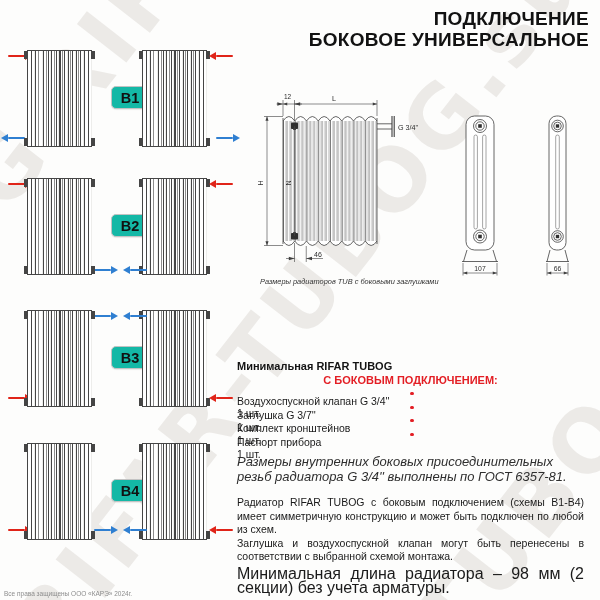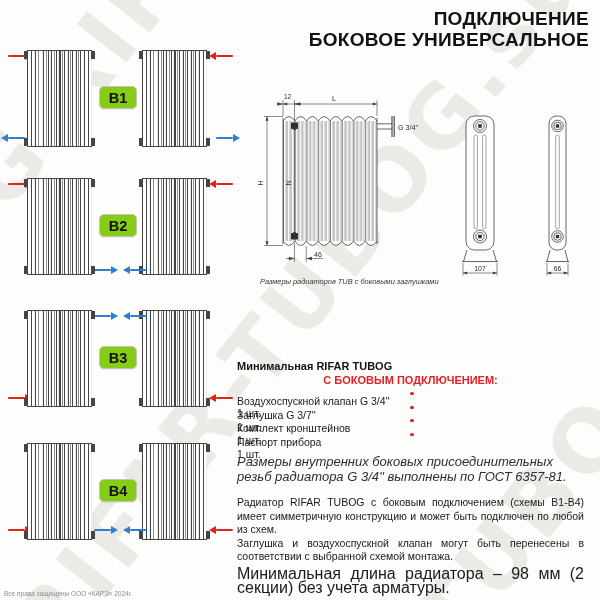--- a/index.html
+++ b/index.html
@@ -22,21 +22,21 @@
   .row-b1{top:50px}.row-b2{top:178px}.row-b3{top:310px}.row-b4{top:443px}
   .radiator{position:absolute;top:0;width:65px;height:95px;
     border-top:1.6px solid #454545;border-bottom:1.6px solid #454545;
     background:repeating-linear-gradient(90deg,
       #454545 0 1px,#ffffff 1px 2.7px,#8d8d8d 2.7px 3.4px,#ffffff 3.4px 4.4px,
       #454545 4.4px 5.3px,#ffffff 5.3px 7.1px,#ededeb 7.1px 8.125px);}
   .rad-left{left:27px}.rad-right{left:142px}
   .radiator::before,.radiator::after{content:'';position:absolute;left:-3px;right:-3px;height:8px;
     border-left:4px solid #454545;border-right:4px solid #454545;}
   .radiator::before{top:0}.radiator::after{bottom:0}
-  .scheme-label{position:absolute;left:99px;top:36px;width:36px;height:21px;background:#84cc16;
+  .scheme-label{position:absolute;left:111px;top:36px;width:36px;height:21px;background:#14b8a6;
     border:1.3px solid #c3c3c3;border-radius:5px;box-shadow:0 1px 1px rgba(0,0,0,.08);
     display:flex;align-items:center;justify-content:center;font-weight:bold;font-size:14.5px;color:#111;}
   
   .arrow{position:absolute;width:17px;height:2.4px;background:currentColor;border-radius:1px;}
   .arrow.red{color:var(--supply-red,#e02419);} .arrow.blue{color:var(--return-blue,#2f7fd1);}
   .arrow::after{content:'';position:absolute;top:50%;transform:translateY(-50%);width:0;height:0;
     border-top:4.5px solid transparent;border-bottom:4.5px solid transparent;}
   .arrow.right::after{right:-7px;border-left:7.5px solid currentColor;}
   .arrow.left::after{left:-7px;border-right:7.5px solid currentColor;}
   

